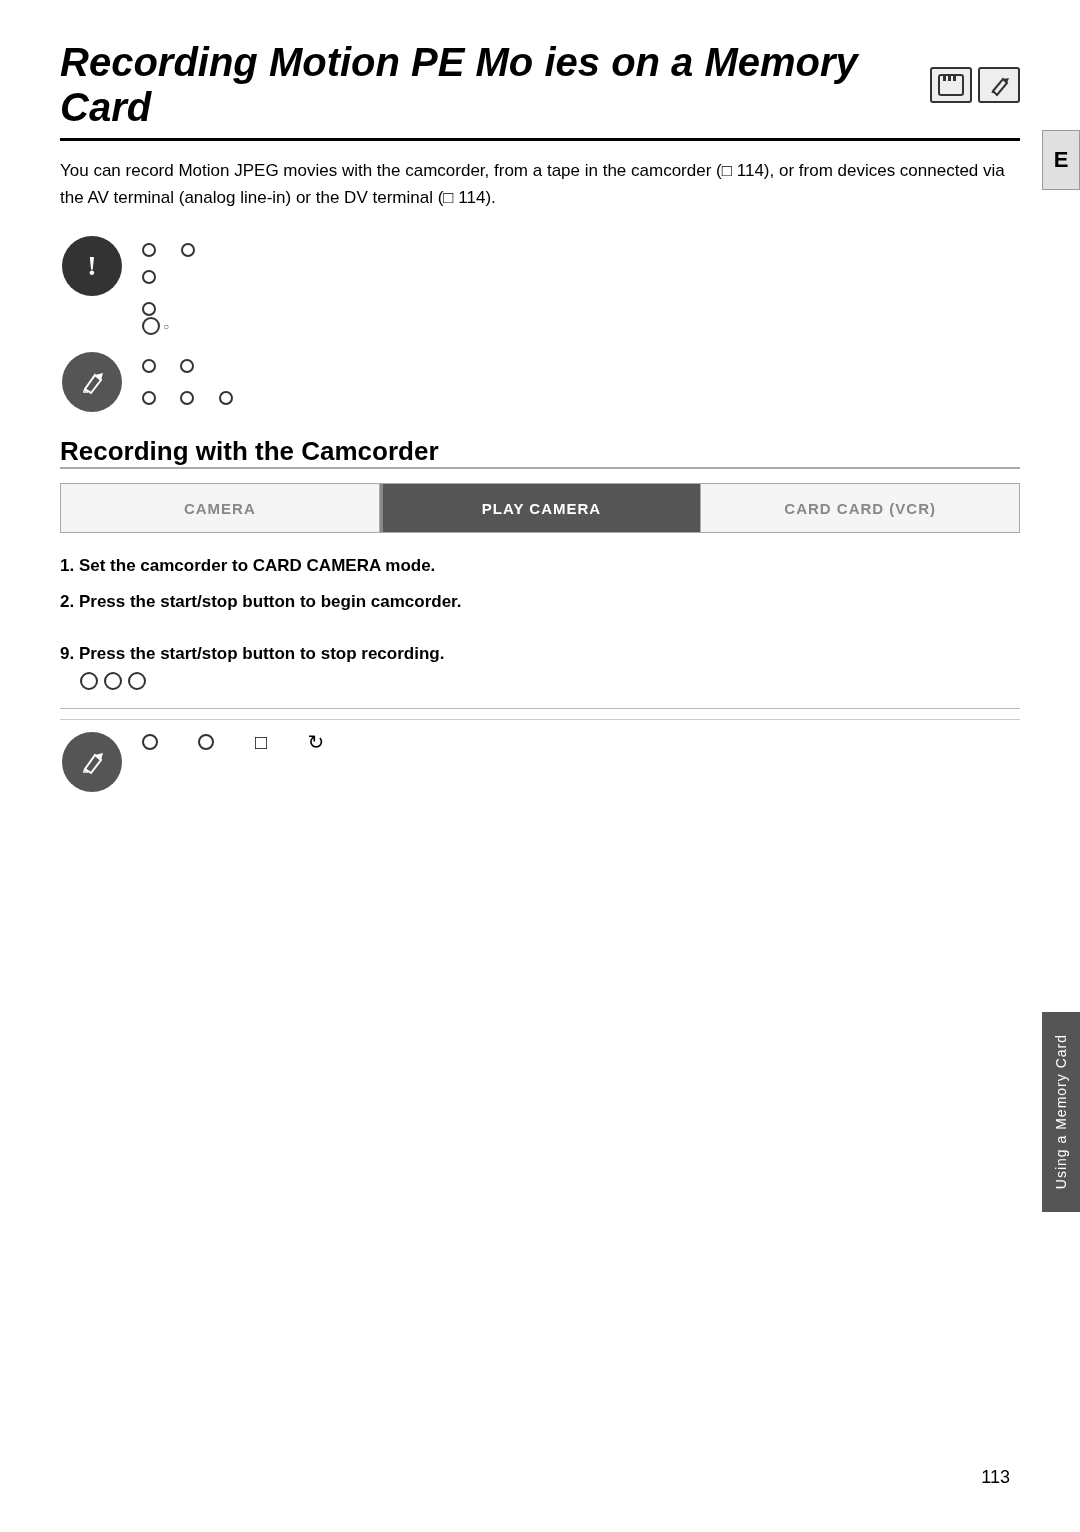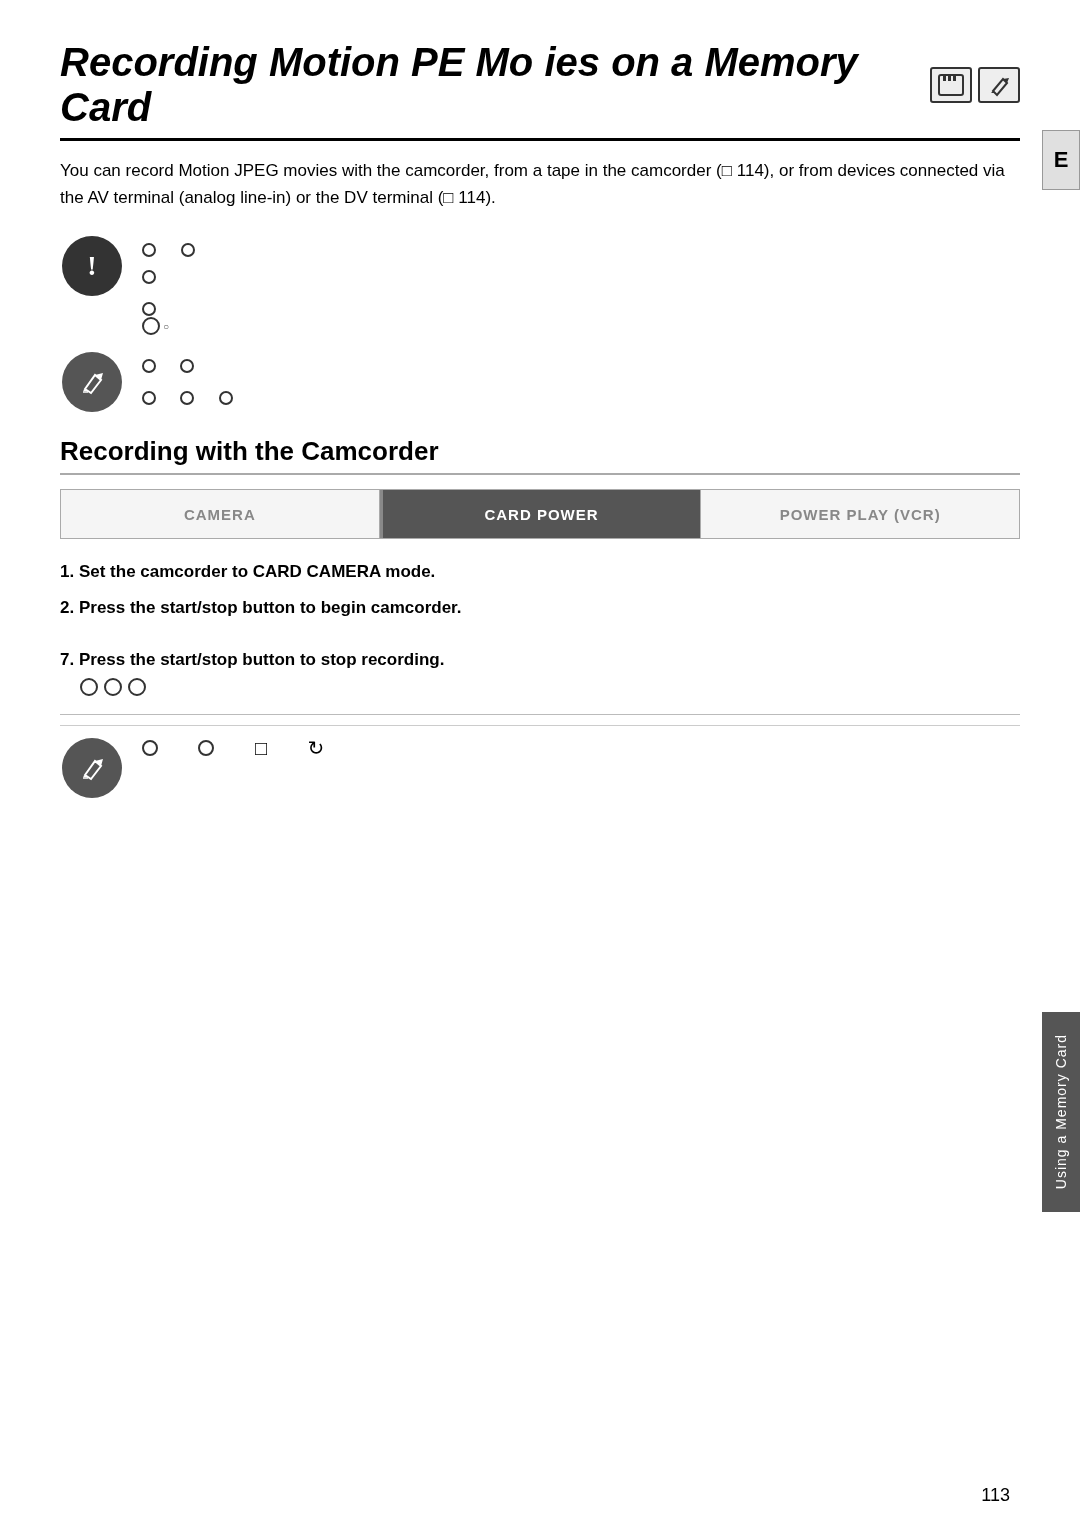--- a/index.html
+++ b/index.html
@@ -53,21 +53,21 @@
       font-family: Arial, sans-serif;
       writing-mode: vertical-rl;
       transform: rotate(180deg);
       white-space: nowrap;
       letter-spacing: 1px;
     }
 
     
     .page-number {
       position: absolute;
-      bottom: 26px;
+      bottom: 44px;
       right: 70px;
       font-size: 18px;
       font-family: Arial, sans-serif;
     }
 
     
     .content {
       position: absolute;
       top: 40px;
       left: 60px;
@@ -187,21 +187,20 @@
       align-items: center;
       gap: 3px;
     }
 
     
     .section-heading {
       font-size: 26px;
       font-weight: bold;
       font-family: Arial, sans-serif;
       border-bottom: 2px solid #aaa;
-      padding-bottom: 6px;
       margin: 22px 0 14px 0;
     }
 
     
     .mode-tabs {
       display: flex;
       align-items: stretch;
       margin: 14px 0 20px 0;
       border: 1px solid #aaa;
       height: 50px;
@@ -390,43 +389,43 @@
     <div class="section-heading">
       <span>Recording with the Camcorder</span>
     </div>
 
     <div class="mode-tabs">
       <div class="mode-tab">
         <span>CAMERA</span>
       </div>
       <div class="mode-tab-divider"></div>
       <div class="mode-tab active">
-        <span>CARD POWER</span>
+        <span>PLAY CAMERA</span>
       </div>
       <div class="mode-tab">
-        <span>POWER PLAY (VCR)</span>
+        <span>CARD CARD (VCR)</span>
       </div>
     </div>
 
     <div class="steps-area">
       <div class="steps-text">
         <div class="step-line">
           <span>1.</span>
           <span>Set the camcorder to CARD CAMERA mode.</span>
         </div>
         <div class="step-line">
           <span>2.</span>
           <span>Press the start/stop button to begin camcorder.</span>
         </div>
       </div>
 
     </div>
 
     <div class="step3-line">
-      <span>7.  Press the start/stop button to stop recording.</span>
+      <span>9.  Press the start/stop button to stop recording.</span>
     </div>
 
     <div style="display:flex; align-items:center; gap:6px; margin:8px 0 0 20px;">
       <span class="circle-bullet-lg" style="border-width:2px;"></span>
       <span class="circle-bullet-lg" style="border-width:2px;"></span>
       <span class="circle-bullet-lg" style="border-width:2px;"></span>
     </div>
 
     <hr style="border:none; border-top:1px solid #bbb; margin:18px 0 10px 0;">
 

